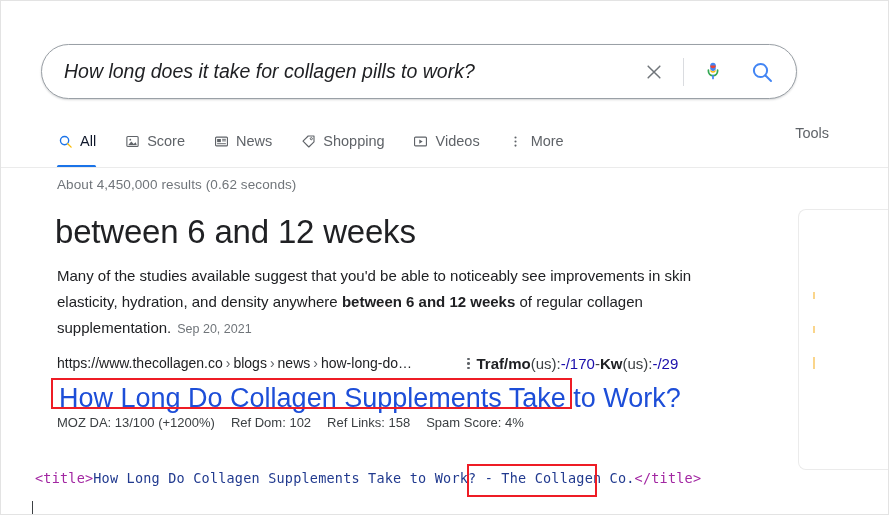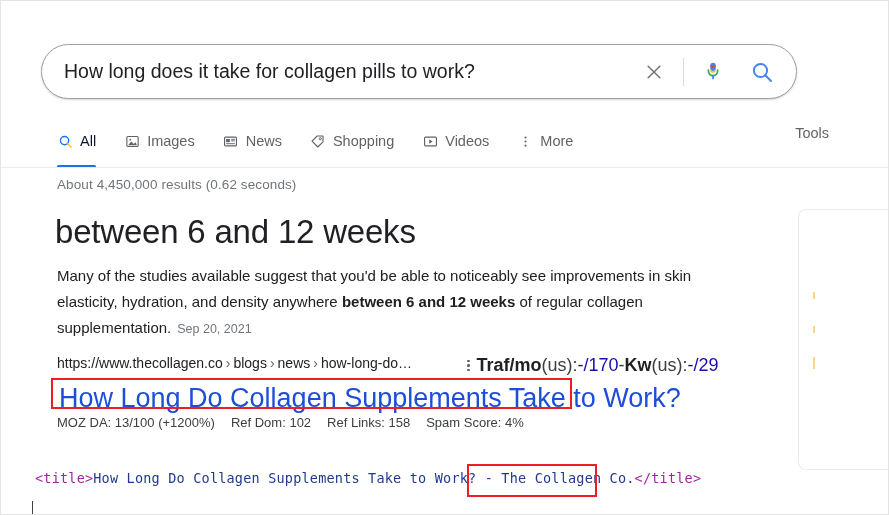--- a/index.html
+++ b/index.html
@@ -40,20 +40,21 @@
   .search-input {
     flex: 1 1 auto;
     border: 0;
     outline: none;
     background: transparent;
     font-family: "Liberation Sans", sans-serif;
     font-size: 19.5px;
     color: #202124;
     padding: 0 10px 0 22px;
     height: 100%;
+    font-style: italic;
   }
   .sb-icon {
     display: flex;
     align-items: center;
     justify-content: center;
     cursor: pointer;
   }
   .clear-btn { width: 34px; height: 34px; margin-right: 6px; }
   .sb-divider {
     width: 1px;
@@ -155,21 +156,21 @@
     font-size: 14px;
     color: #202124;
     white-space: nowrap;
   }
   .url-line .crumb-sep { color: #5f6368; padding: 0 3px; }
 
   .seo-traf {
     position: absolute;
     left: 466px;
     top: 354px;
-    font-size: 18px;
+    font-size: 15px;
     color: #3c4043;
     white-space: nowrap;
     display: flex;
     align-items: center;
   }
   .seo-traf .kebab {
     display: inline-flex;
     flex-direction: column;
     gap: 2px;
     margin-right: 7px;
@@ -301,21 +302,21 @@
     </div>
 
     <div class="tab">
       <span class="tab-ico">
         <svg width="15" height="15" viewBox="0 0 24 24">
           <rect x="3" y="4" width="18" height="16" rx="1.5" stroke="#5f6368" stroke-width="1.8" fill="none"></rect>
           <circle cx="8.5" cy="9" r="1.4" fill="#5f6368"></circle>
           <path d="M5 18 L10 12 L14 16 L17 13 L19 18 Z" fill="#5f6368"></path>
         </svg>
       </span>
-      <span>Images</span>
+      <span>Score</span>
     </div>
 
     <div class="tab">
       <span class="tab-ico">
         <svg width="15" height="15" viewBox="0 0 24 24">
           <rect x="2.5" y="5" width="19" height="14" rx="1.5" stroke="#5f6368" stroke-width="1.8" fill="none"></rect>
           <rect x="5" y="8" width="6" height="5" fill="#5f6368"></rect>
           <path d="M13 8.5 h6 M13 11 h6 M5 15.5 h14" stroke="#5f6368" stroke-width="1.5"></path>
         </svg>
       </span>

